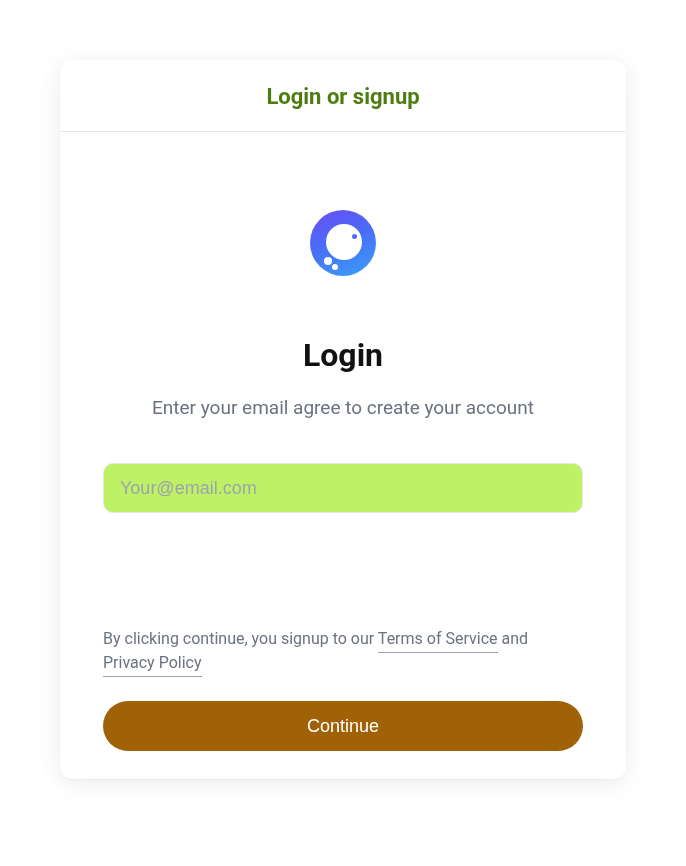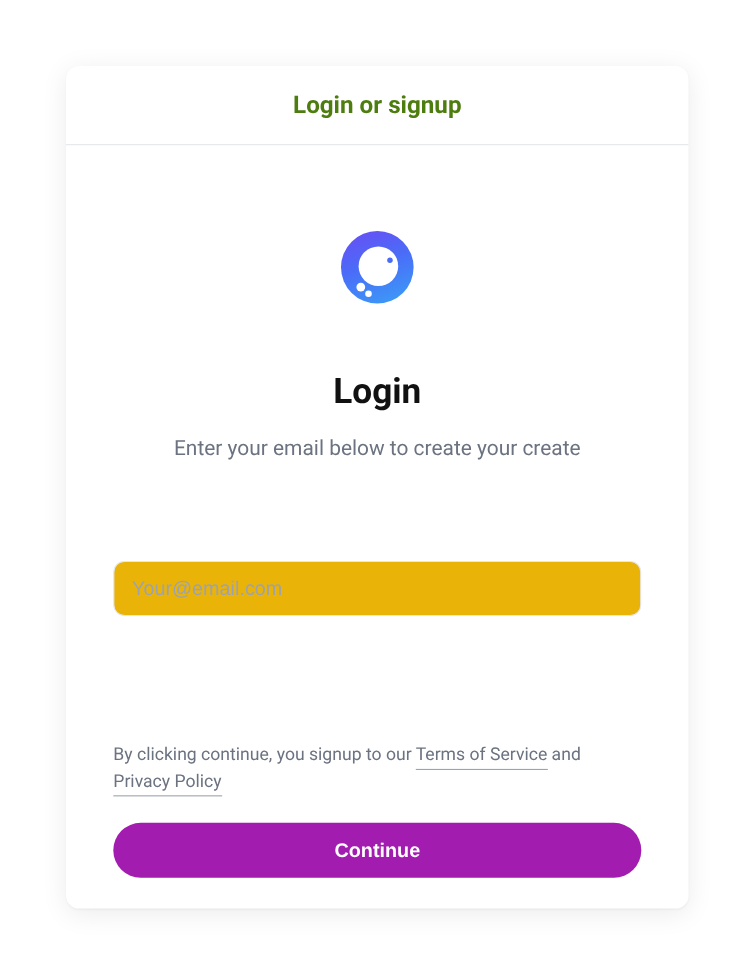--- a/index.html
+++ b/index.html
@@ -103,22 +103,21 @@
     .email-input {
       width: 100%;
       max-width: 480px;
       height: 50px;
       border: 1px solid #e5e7eb;
       border-radius: 10px;
       padding: 0 16px;
       font-size: 18px;
       color: #111111;
       outline: none;
-      background: #eab308;
-      margin-top: 47px;
+      background: #bef264;
     }
     .email-input::placeholder {
       color: #9ca3af;
     }
     .spacer {
       height: 114px;
     }
     .consent-text {
       font-size: 16px;
       color: #6b7280;
@@ -131,43 +130,43 @@
     .consent-link {
       color: #6b7280;
       text-decoration: none;
       border-bottom: 1px solid #9ca3af;
       padding-bottom: 4px;
     }
     .continue-button {
       width: 100%;
       max-width: 480px;
       height: 50px;
-      background: #a21caf;
+      background: #a16207;
       color: #ffffff;
       border: none;
       border-radius: 25px;
       font-size: 18px;
-      font-weight: 700;
+      font-weight: 400;
       cursor: pointer;
     }
   </style>
 </head>
 <body>
 
 <div class="card">
   <div class="card-header">
     <div class="card-header-title">Login or signup</div>
   </div>
   <div class="card-body">
     <div class="logo">
       <span class="logo-tail1"></span>
       <span class="logo-tail2"></span>
     </div>
     <div class="login-title">Login</div>
-    <div class="login-subtitle">Enter your email below to create your create</div>
+    <div class="login-subtitle">Enter your email agree to create your account</div>
     <input type="email" class="email-input" placeholder="Your@email.com" style="">
     <div class="spacer"></div>
     <div class="consent-text">
       <span>By clicking continue, you signup to our </span><a href="#" class="consent-link">Terms of Service</a><span> and </span><a href="#" class="consent-link">Privacy Policy</a>
     </div>
     <button class="continue-button">Continue</button>
   </div>
 </div>
 
 </body></html>

